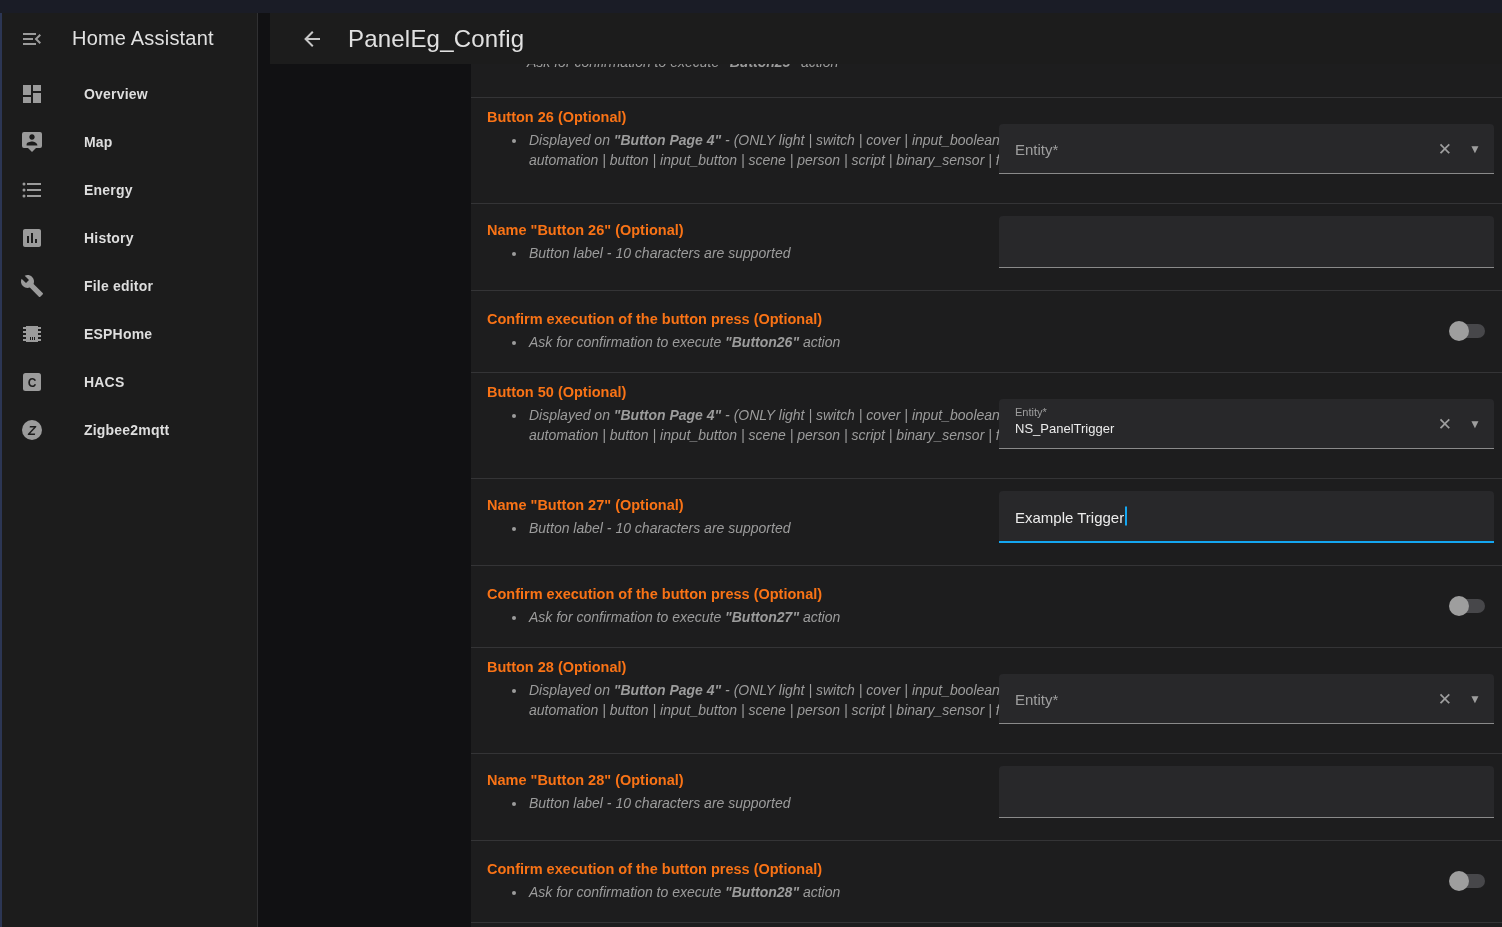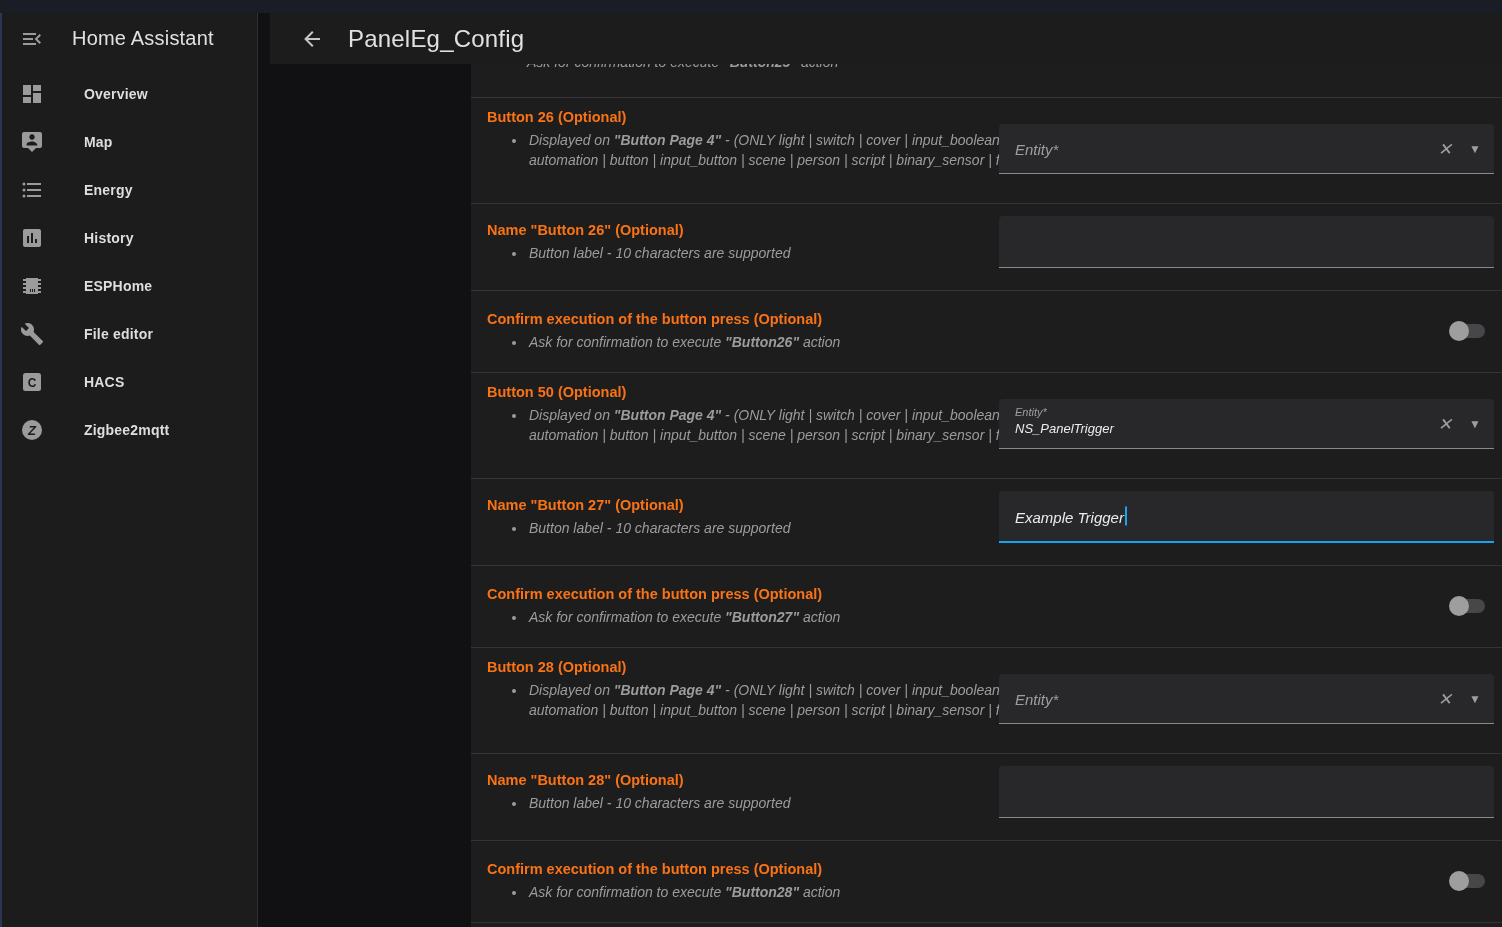--- a/index.html
+++ b/index.html
@@ -50,21 +50,21 @@
   .pt-text   .row-label { padding-top:18px; }
   .pt-toggle .row-label { padding-top:20px; }
   .row-title { font-size:14.5px; font-weight:bold; color:#f97316; }
   .row-desc { margin:5px 0 0 0; padding-left:40px; list-style:disc; }
   .row-desc li { font-size:14px; font-style:italic; color:#9c9c9c; line-height:20px; padding-left:2px; }
   .row-desc li::marker { color:#9c9c9c; }
   .b { font-weight:bold; }
 
   .partial-text { padding-left:56px; margin-top:-12px; font-size:14px; font-style:italic; color:#9c9c9c; line-height:20px; }
 
-  .row-field { position:absolute; left:528px; width:495px;font-style:italic; }
+  .row-field { position:absolute; left:528px; width:495px; }
   .fld-entity { top:26px; } .fld-text { top:12px; }
 
   
   .entity-picker { position:relative; height:50px; background:#28282a; border-radius:4px 4px 0 0; border-bottom:1px solid #8a8a8a; cursor:pointer; }
   .entity-placeholder { position:absolute; left:16px; top:50%; transform:translateY(-50%); font-size:15px; color:#9e9e9e; }
   .entity-label-small { position:absolute; left:16px; top:7px; font-size:11px; color:#9e9e9e; }
   .entity-value { position:absolute; left:16px; top:22px; font-size:13px; color:#ececec; }
   .clear-icon { position:absolute; right:42px; top:50%; transform:translateY(-50%); font-size:17px; color:#9e9e9e; cursor:pointer; line-height:1; }
   .caret-icon { position:absolute; right:13px; top:50%; transform:translateY(-50%); font-size:12px; color:#9e9e9e; cursor:pointer; line-height:1; }
 
@@ -130,33 +130,33 @@
           <svg viewBox="0 0 24 24">
               <path d="M19,3H5C3.9,3 3,3.9 3,5V19C3,20.1 3.9,21 5,21H19C20.1,21 21,20.1 21,19V5C21,3.9 20.1,3 19,3M9,17H7V10H9V17M13,17H11V7H13V17M17,17H15V13H17V17Z"></path>
             </svg>
         </span>
         <span class="side-label">History</span>
       </div>
 
       <div class="side-item">
         <span class="side-icon">
           <svg viewBox="0 0 24 24">
+              <path d="M22.7,19L13.6,9.9C14.5,7.6 14,4.9 12.1,3C10.1,1 7.1,0.6 4.7,1.7L9,6L6,9L1.6,4.7C0.4,7.1 0.9,10.1 2.9,12.1C4.8,14 7.5,14.5 9.8,13.6L18.9,22.7C19.3,23.1 19.9,23.1 20.3,22.7L22.6,20.4C23.1,20 23.1,19.3 22.7,19Z"></path>
+            </svg>
+        </span>
+        <span class="side-label">File editor</span>
+      </div>
+
+      <div class="side-item">
+        <span class="side-icon">
+          <svg viewBox="0 0 24 24">
               <path d="M6,4H18V5H21V7H18V9H21V11H18V13H21V15H18V17H21V19H18V20H6V19H3V17H6V15H3V13H6V11H3V9H6V7H3V5H6V4M10,15V18H11V15H10M12,15V18H13V15H12M14,15V18H15V15H14Z"></path>
             </svg>
         </span>
         <span class="side-label">ESPHome</span>
-      </div>
-
-      <div class="side-item">
-        <span class="side-icon">
-          <svg viewBox="0 0 24 24">
-              <path d="M22.7,19L13.6,9.9C14.5,7.6 14,4.9 12.1,3C10.1,1 7.1,0.6 4.7,1.7L9,6L6,9L1.6,4.7C0.4,7.1 0.9,10.1 2.9,12.1C4.8,14 7.5,14.5 9.8,13.6L18.9,22.7C19.3,23.1 19.9,23.1 20.3,22.7L22.6,20.4C23.1,20 23.1,19.3 22.7,19Z"></path>
-            </svg>
-        </span>
-        <span class="side-label">File editor</span>
       </div>
 
       <div class="side-item">
         <span class="side-icon">
           <svg viewBox="0 0 24 24">
               <rect x="3" y="3" width="18" height="18" rx="2.5" fill="#9b9b9b"></rect>
               <text x="12" y="16.5" font-size="12" font-weight="bold" text-anchor="middle" fill="#1c1c1c" font-family="Liberation Sans, sans-serif">C</text>
             </svg>
         </span>
         <span class="side-label">HACS</span>

